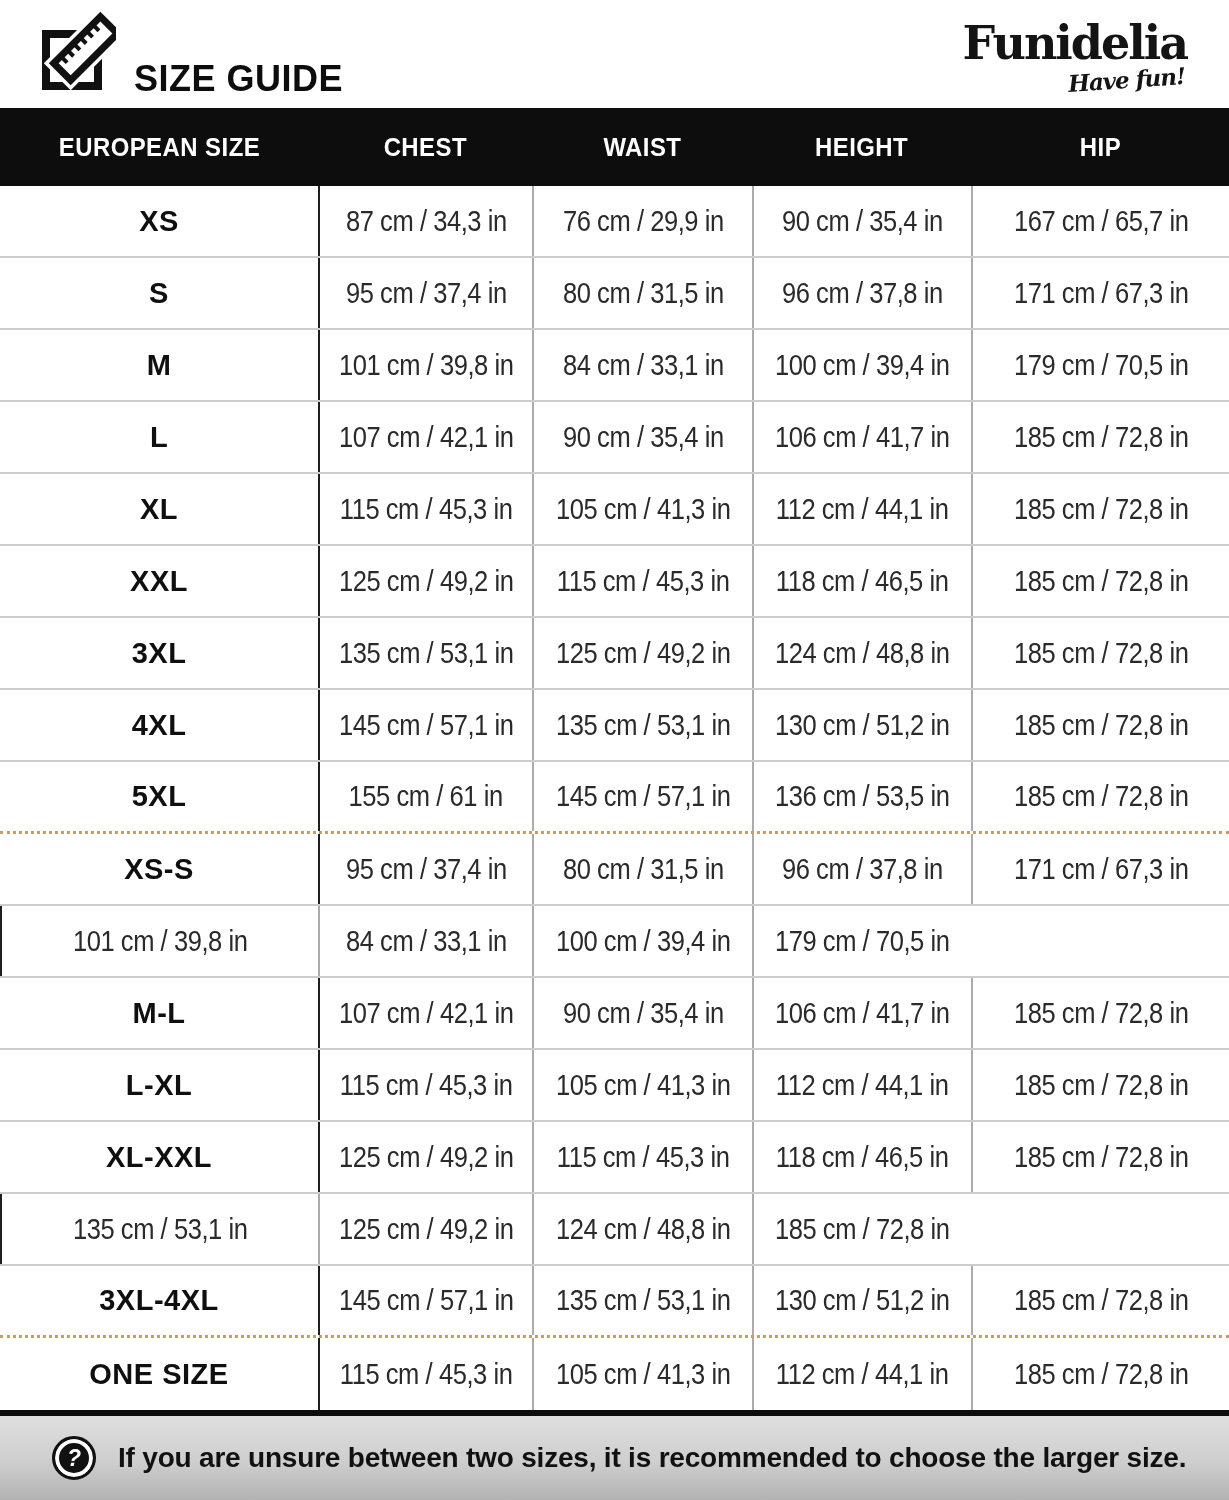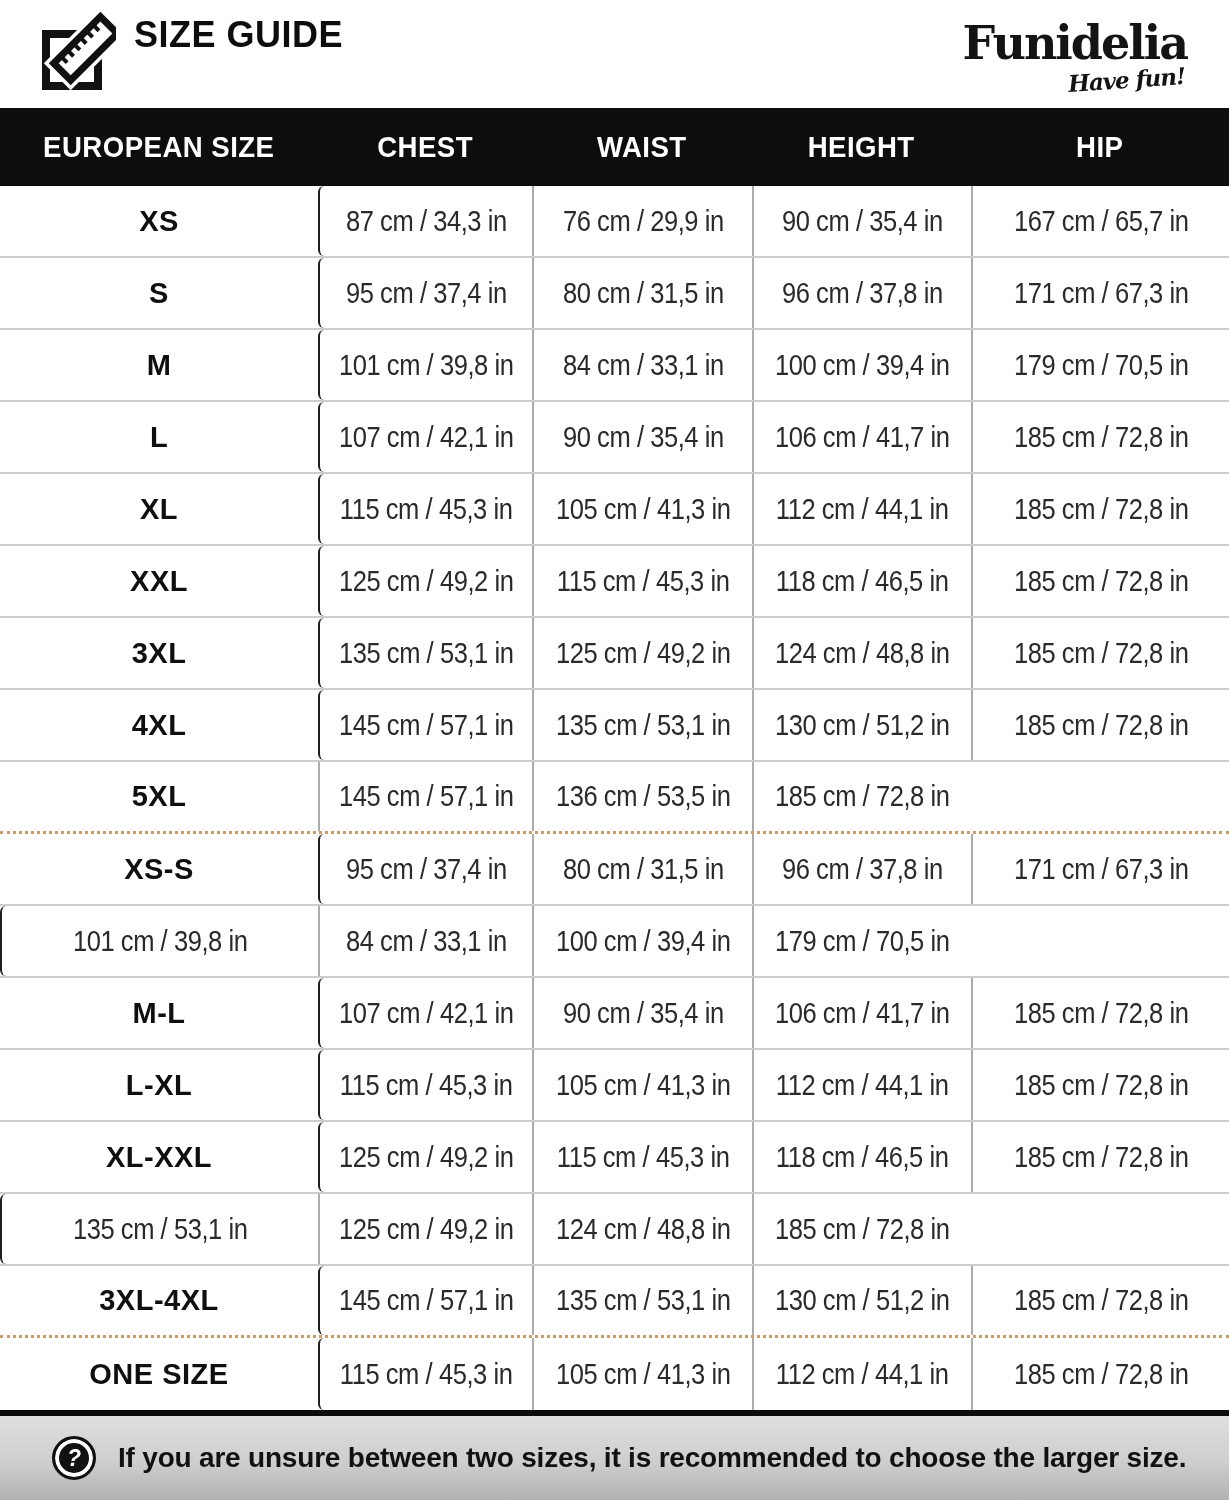--- a/index.html
+++ b/index.html
@@ -18,21 +18,21 @@
   body{
     width:1229px;height:1500px;overflow:hidden;position:relative;
     font-family:"Liberation Sans",sans-serif;
   }
 
   
   .page-header{
     height:108px;display:flex;align-items:center;
     padding:0 42px 0 38px;
   }
-  .title-group{display:flex;align-items:flex-start;gap:18px;}
+  .title-group{display:flex;align-items:flex-end;gap:18px;}
   .ruler-icon-svg{display:block;}
   .page-title{
     font-size:36px;font-weight:700;color:#0d0d0d;letter-spacing:.5px;
     padding-top:6px;
   }
   .brand{margin-left:auto;text-align:right;line-height:1;padding-top:2px;}
   .brand-name{
     font-family:"DejaVu Serif","Liberation Serif",serif;
     font-weight:700;font-size:46px;color:#141414;letter-spacing:-2px;
   }
@@ -44,33 +44,33 @@
   }
 
   
   .size-table{width:1229px;}
   .t-grid{display:grid;grid-template-columns:318px 214px 220px 219px 258px;}
   .table-head{
     height:78px;background:var(--header-bg);color:var(--header-text);
   }
   .head-cell{
     display:flex;align-items:center;justify-content:center;
-    font-weight:700;font-size:30px;letter-spacing:.5px;
+    font-weight:700;font-size:26px;letter-spacing:.5px;
   }
   .head-cell span{display:inline-block;transform:scaleX(.92);white-space:nowrap;}
 
   .t-row{height:72px;border-bottom:2px solid var(--row-line);}
   .t-row:last-child{border-bottom:none;}
   .t-row.dotted-after{border-bottom:3px dotted var(--separator-dotted);}
   .cell{
     display:flex;align-items:center;justify-content:center;
     white-space:nowrap;overflow:hidden;
   }
   .val-cell{border-left:2px solid var(--col-line-light);}
-  .val-cell.first{border-left:2px solid var(--col-line-strong);border-radius:6px;}
+  .val-cell.first{border-left:2px solid var(--col-line-strong);}
   .label-cell{
     font-weight:700;font-size:29px;color:var(--label-text);letter-spacing:.5px;
   }
   .cnd{
     display:inline-block;transform:scaleX(.88);
     font-size:29px;font-weight:400;color:var(--cell-text);letter-spacing:-.5px;
   }
 
   .table-bottom-bar{height:6px;background:#0d0d0d;width:1229px;}
 
@@ -287,20 +287,23 @@
         </div>
         <div class="cell val-cell">
           <span class="cnd">185 cm / 72,8 in</span>
         </div>
       </div>
 
       <div class="t-row t-grid dotted-after">
         <div class="cell label-cell">
           <span>5XL</span>
         </div>
+        <div class="cell val-cell first">
+          <span class="cnd">155 cm / 61 in</span>
+        </div>
         <div class="cell val-cell">
           <span class="cnd">145 cm / 57,1 in</span>
         </div>
         <div class="cell val-cell">
           <span class="cnd">136 cm / 53,5 in</span>
         </div>
         <div class="cell val-cell">
           <span class="cnd">185 cm / 72,8 in</span>
         </div>
       </div>

